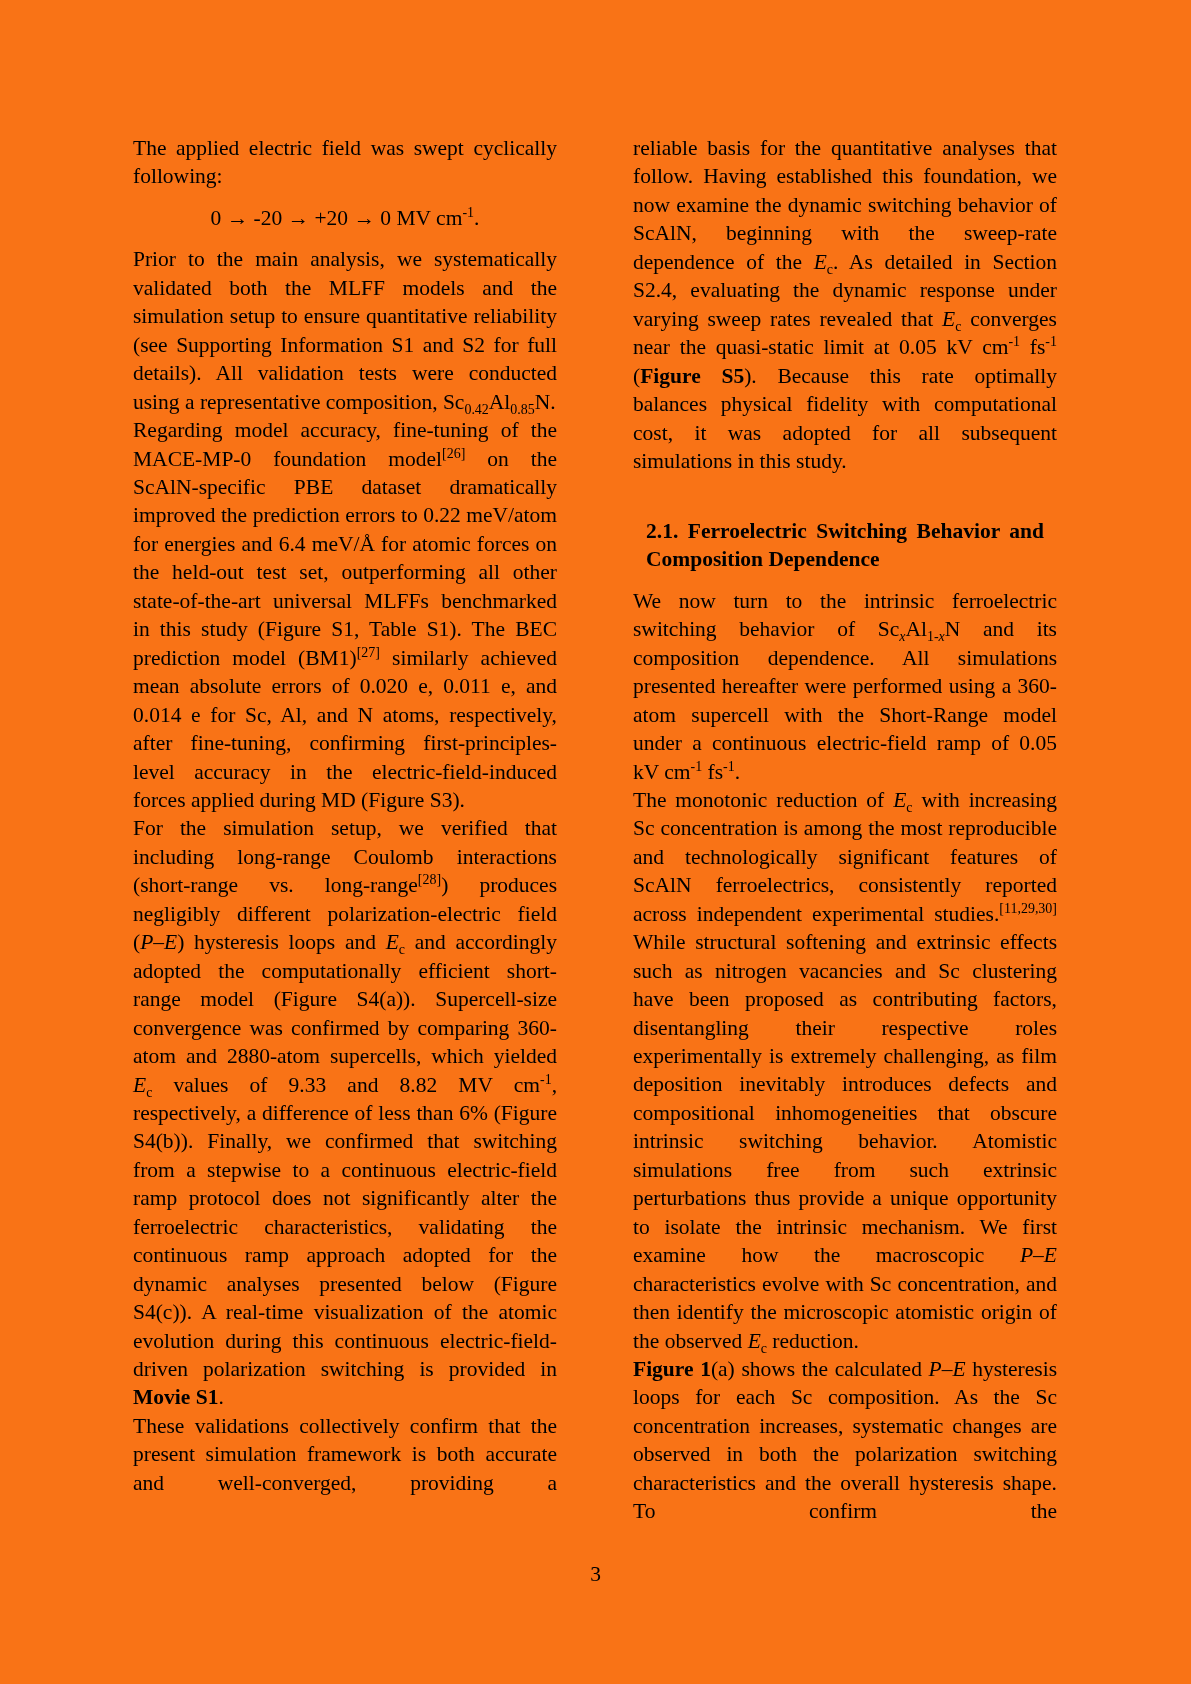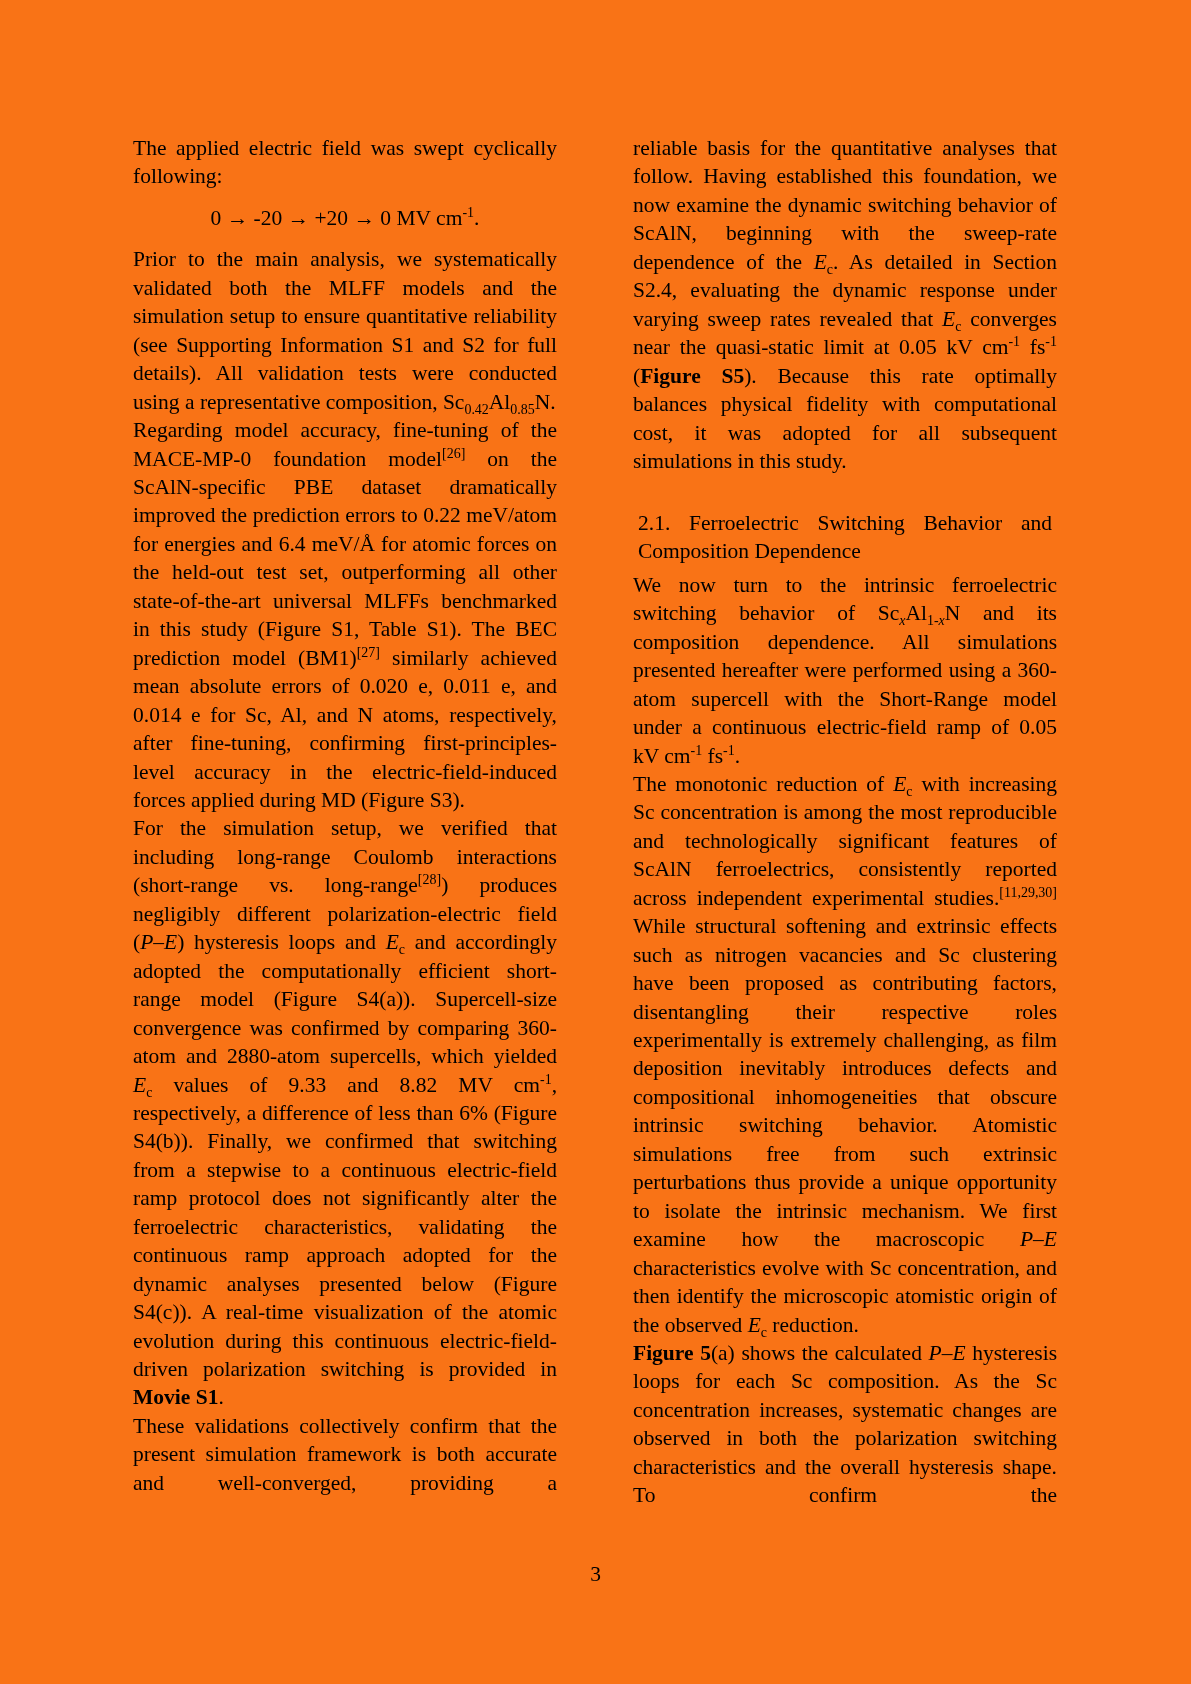--- a/index.html
+++ b/index.html
@@ -33,24 +33,24 @@
     text-align: justify;
   }
   .para.cont {
     text-align-last: justify;
   }
   .formula {
     margin: 13px;
     text-align: center;
   }
   .heading {
-    margin: 5px;
+    margin: 13px;
     font-size: inherit;
     line-height: inherit;
-    font-weight: normal;
+    font-weight: bold;
     text-align: justify;
   }
   .spacer {
     height: 28.45px;
   }
   sup {
     font-size: 0.65em;
     line-height: 0;
     vertical-align: super;
   }
@@ -79,17 +79,17 @@
         <p class="para">Regarding model accuracy, fine-tuning of the MACE-MP-0 foundation model<sup>[26]</sup> on the ScAlN-specific PBE dataset dramatically improved the prediction errors to 0.22 meV/atom for energies and 6.4 meV/Å for atomic forces on the held-out test set, outperforming all other state-of-the-art universal MLFFs benchmarked in this study (Figure S1, Table S1). The BEC prediction model (BM1)<sup>[27]</sup> similarly achieved mean absolute errors of 0.020 e, 0.011 e, and 0.014 e for Sc, Al, and N atoms, respectively, after fine-tuning, confirming first-principles-level accuracy in the electric-field-induced forces applied during MD (Figure S3).</p>
         <p class="para">For the simulation setup, we verified that including long-range Coulomb interactions (short-range vs. long-range<sup>[28]</sup>) produces negligibly different polarization-electric field (<i>P</i>–<i>E</i>) hysteresis loops and <i>E</i><sub>c</sub> and accordingly adopted the computationally efficient short-range model (Figure S4(a)). Supercell-size convergence was confirmed by comparing 360-atom and 2880-atom supercells, which yielded <i>E</i><sub>c</sub> values of 9.33 and 8.82 MV cm<sup>-1</sup>, respectively, a difference of less than 6% (Figure S4(b)). Finally, we confirmed that switching from a stepwise to a continuous electric-field ramp protocol does not significantly alter the ferroelectric characteristics, validating the continuous ramp approach adopted for the dynamic analyses presented below (Figure S4(c)). A real-time visualization of the atomic evolution during this continuous electric-field-driven polarization switching is provided in <b>Movie S1</b>.</p>
         <p class="para cont">These validations collectively confirm that the present simulation framework is both accurate and well-converged, providing a</p>
       </div>
     <div class="column">
         <p class="para">reliable basis for the quantitative analyses that follow. Having established this foundation, we now examine the dynamic switching behavior of ScAlN, beginning with the sweep-rate dependence of the <i>E</i><sub>c</sub>. As detailed in Section S2.4, evaluating the dynamic response under varying sweep rates revealed that <i>E</i><sub>c</sub> converges near the quasi-static limit at 0.05 kV cm<sup>-1</sup> fs<sup>-1</sup> (<b>Figure S5</b>). Because this rate optimally balances physical fidelity with computational cost, it was adopted for all subsequent simulations in this study.</p>
         <div class="spacer"></div>
         <h2 class="heading">2.1. Ferroelectric Switching Behavior and Composition Dependence</h2>
         <p class="para">We now turn to the intrinsic ferroelectric switching behavior of Sc<sub><i>x</i></sub>Al<sub>1-<i>x</i></sub>N and its composition dependence. All simulations presented hereafter were performed using a 360-atom supercell with the Short-Range model under a continuous electric-field ramp of 0.05 kV cm<sup>-1</sup> fs<sup>-1</sup>.</p>
         <p class="para">The monotonic reduction of <i>E</i><sub>c</sub> with increasing Sc concentration is among the most reproducible and technologically significant features of ScAlN ferroelectrics, consistently reported across independent experimental studies.<sup>[11,29,30]</sup> While structural softening and extrinsic effects such as nitrogen vacancies and Sc clustering have been proposed as contributing factors, disentangling their respective roles experimentally is extremely challenging, as film deposition inevitably introduces defects and compositional inhomogeneities that obscure intrinsic switching behavior. Atomistic simulations free from such extrinsic perturbations thus provide a unique opportunity to isolate the intrinsic mechanism. We first examine how the macroscopic <i>P</i>–<i>E</i> characteristics evolve with Sc concentration, and then identify the microscopic atomistic origin of the observed <i>E</i><sub>c</sub> reduction.</p>
-        <p class="para cont"><b>Figure 5</b>(a) shows the calculated <i>P</i>–<i>E</i> hysteresis loops for each Sc composition. As the Sc concentration increases, systematic changes are observed in both the polarization switching characteristics and the overall hysteresis shape. To confirm the</p>
+        <p class="para cont"><b>Figure 1</b>(a) shows the calculated <i>P</i>–<i>E</i> hysteresis loops for each Sc composition. As the Sc concentration increases, systematic changes are observed in both the polarization switching characteristics and the overall hysteresis shape. To confirm the</p>
       </div>
   </div>
   <div class="page-number">3</div>
 </div>
 
 </body></html>

